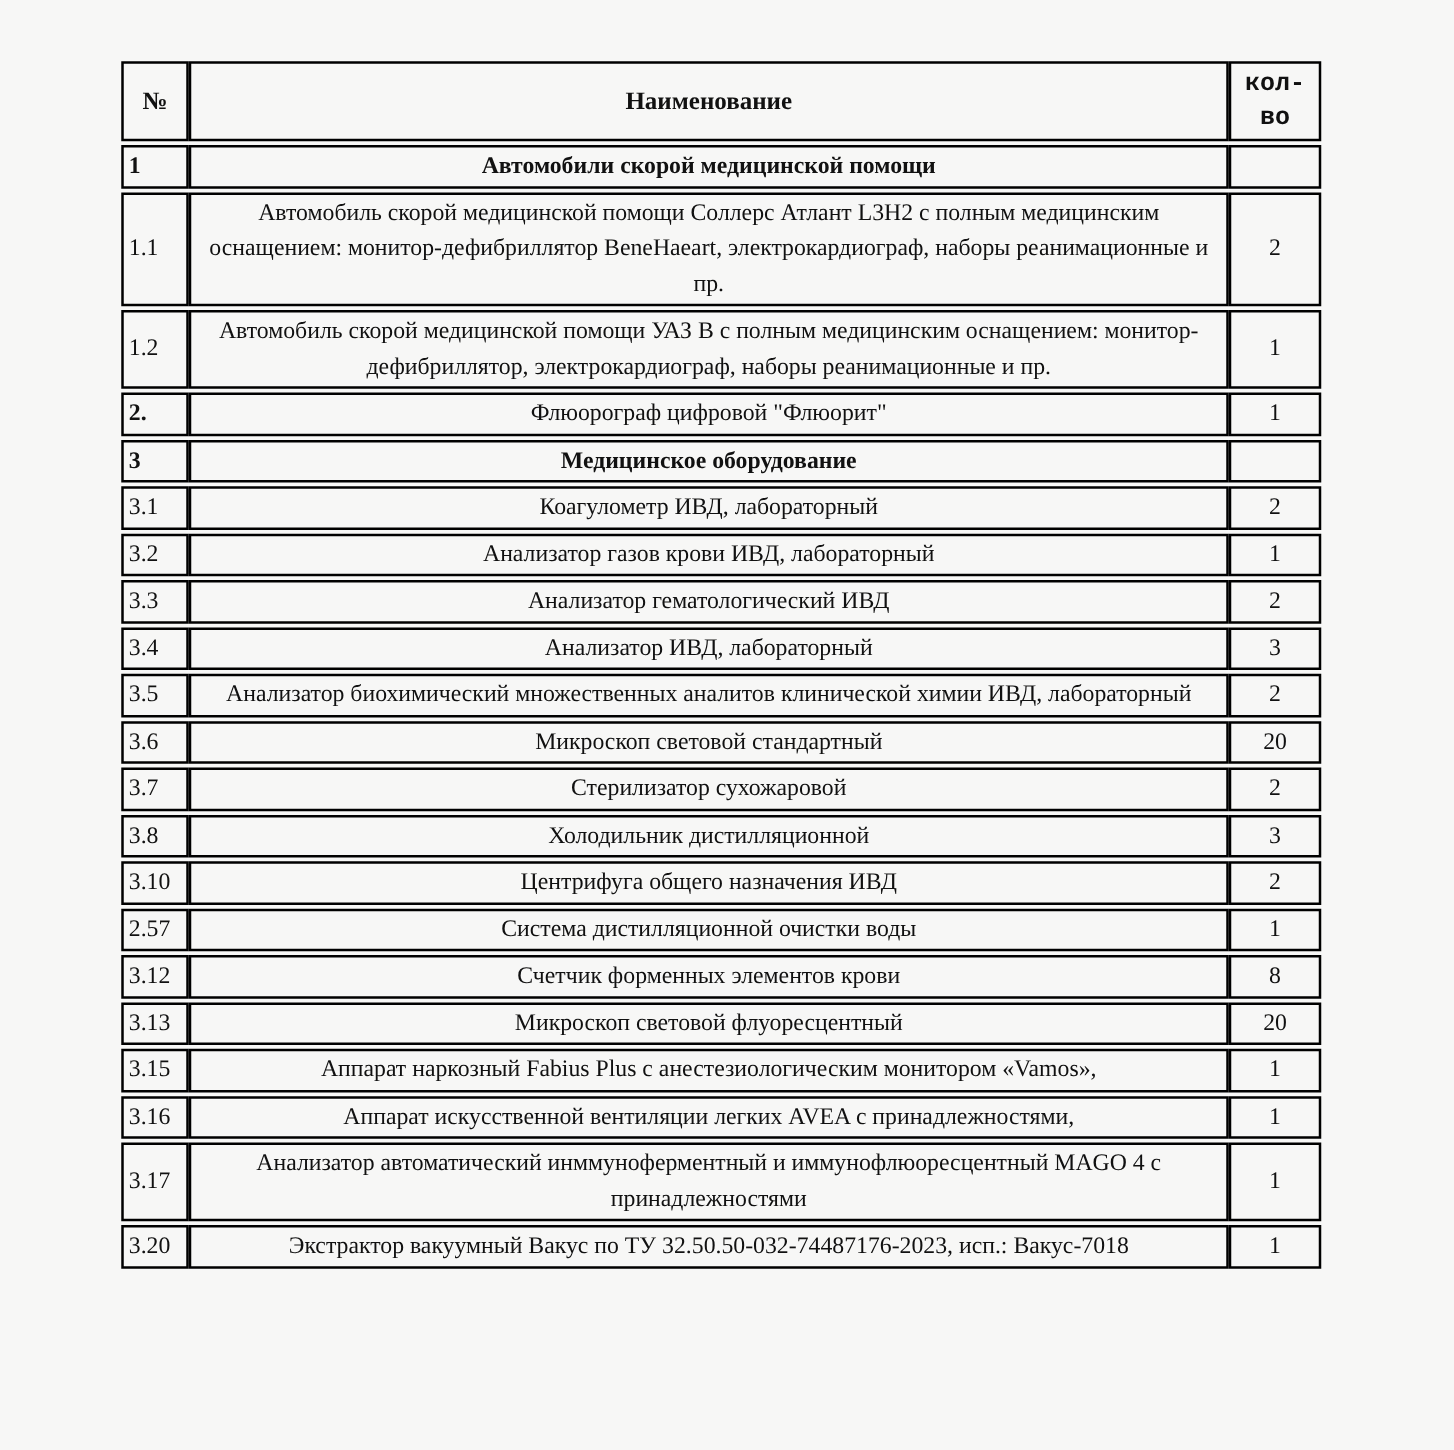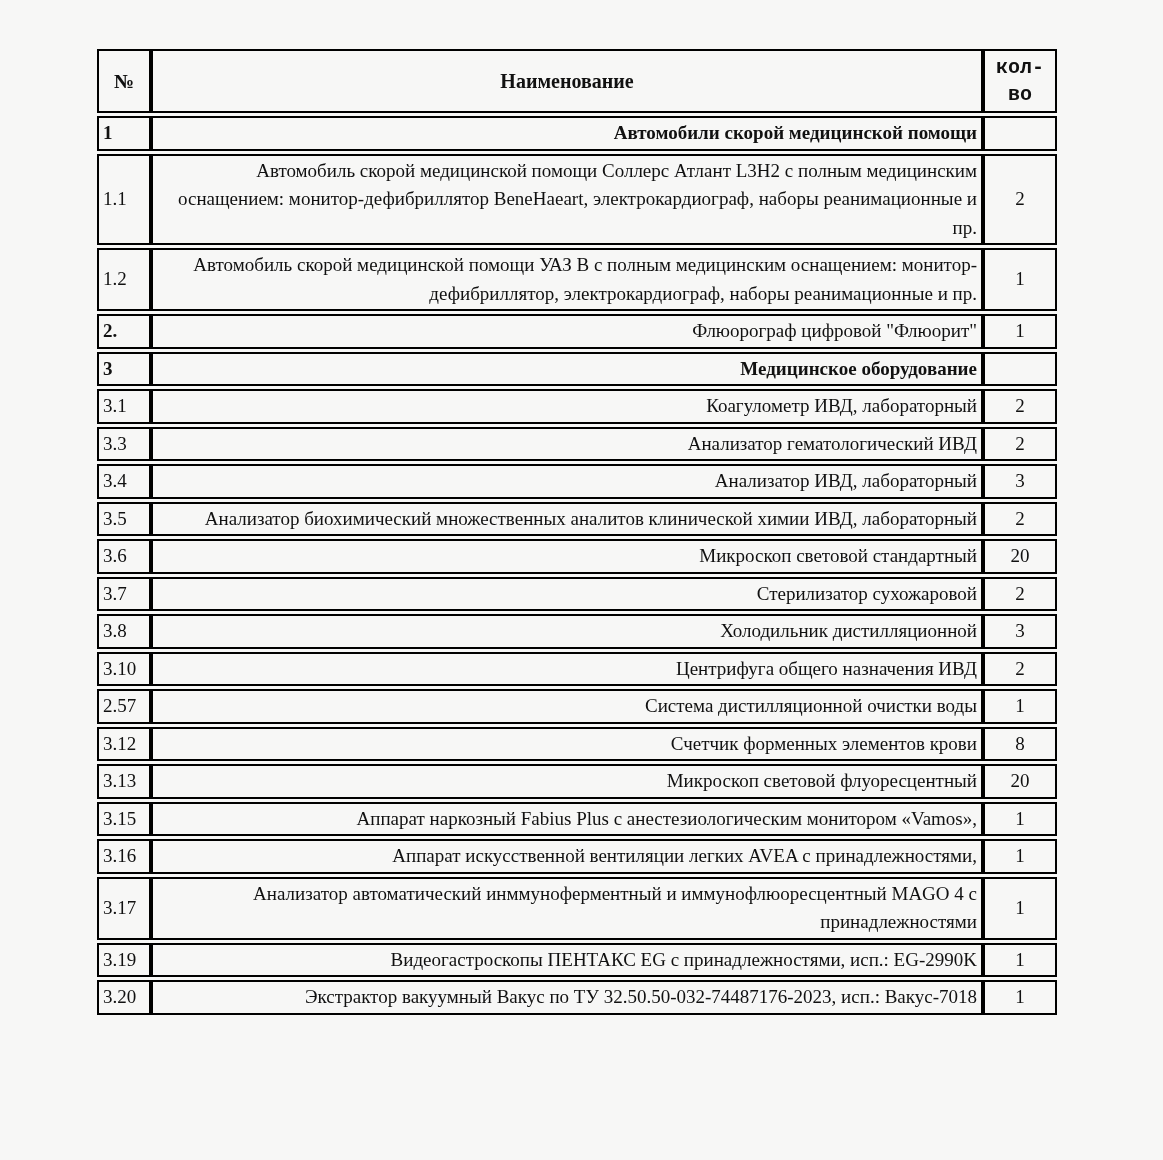--- a/index.html
+++ b/index.html
@@ -42,21 +42,21 @@
     overflow: hidden;
   }
   table.equipment th {
     font-weight: bold;
     font-size: 20px;
     text-align: center;
     height: 58px;
     line-height: 1.35;
   }
   .col-num  { width: 42px;  text-align: left; padding-left: 3px; padding-right: 2px; }
-  .col-name { text-align: right; }
+  .col-name { text-align: center; }
   .col-qty  { width: 62px;  text-align: center; }
   tr.section .col-name { font-weight: bold; }
   tr.section .col-num  { font-weight: bold; }
   tr.bold-num .col-num { font-weight: bold; }
   .qty-header-line { display: block; font-family: Liberation Mono, monospace; }
 </style>
 </head>
 <body>
 
 <div class="doc-page">
@@ -95,20 +95,25 @@
           </tr>
           <tr class="section">
             <td class="col-num">3</td>
             <td class="col-name">Медицинское оборудование</td>
             <td class="col-qty"></td>
           </tr>
           <tr>
             <td class="col-num">3.1</td>
             <td class="col-name">Коагулометр ИВД, лабораторный</td>
             <td class="col-qty">2</td>
+          </tr>
+          <tr>
+            <td class="col-num">3.2</td>
+            <td class="col-name">Анализатор газов крови ИВД, лабораторный</td>
+            <td class="col-qty">1</td>
           </tr>
           <tr>
             <td class="col-num">3.3</td>
             <td class="col-name">Анализатор гематологический ИВД</td>
             <td class="col-qty">2</td>
           </tr>
           <tr>
             <td class="col-num">3.4</td>
             <td class="col-name">Анализатор ИВД, лабораторный</td>
             <td class="col-qty">3</td>
@@ -162,25 +167,20 @@
             <td class="col-num">3.16</td>
             <td class="col-name">Аппарат искусственной вентиляции легких AVEA с принадлежностями,</td>
             <td class="col-qty">1</td>
           </tr>
           <tr>
             <td class="col-num">3.17</td>
             <td class="col-name">Анализатор автоматический инммуноферментный и иммунофлюоресцентный MAGO 4 с принадлежностями</td>
             <td class="col-qty">1</td>
           </tr>
           <tr>
-            <td class="col-num">3.19</td>
-            <td class="col-name">Видеогастроскопы ПЕНТАКС EG с принадлежностями, исп.: EG-2990K</td>
-            <td class="col-qty">1</td>
-          </tr>
-          <tr>
             <td class="col-num">3.20</td>
             <td class="col-name">Экстрактор вакуумный Вакус по ТУ 32.50.50-032-74487176-2023, исп.: Вакус-7018</td>
             <td class="col-qty">1</td>
           </tr>
         </tbody>
     </table>
   </div>
 </div>
 
 </body></html>

